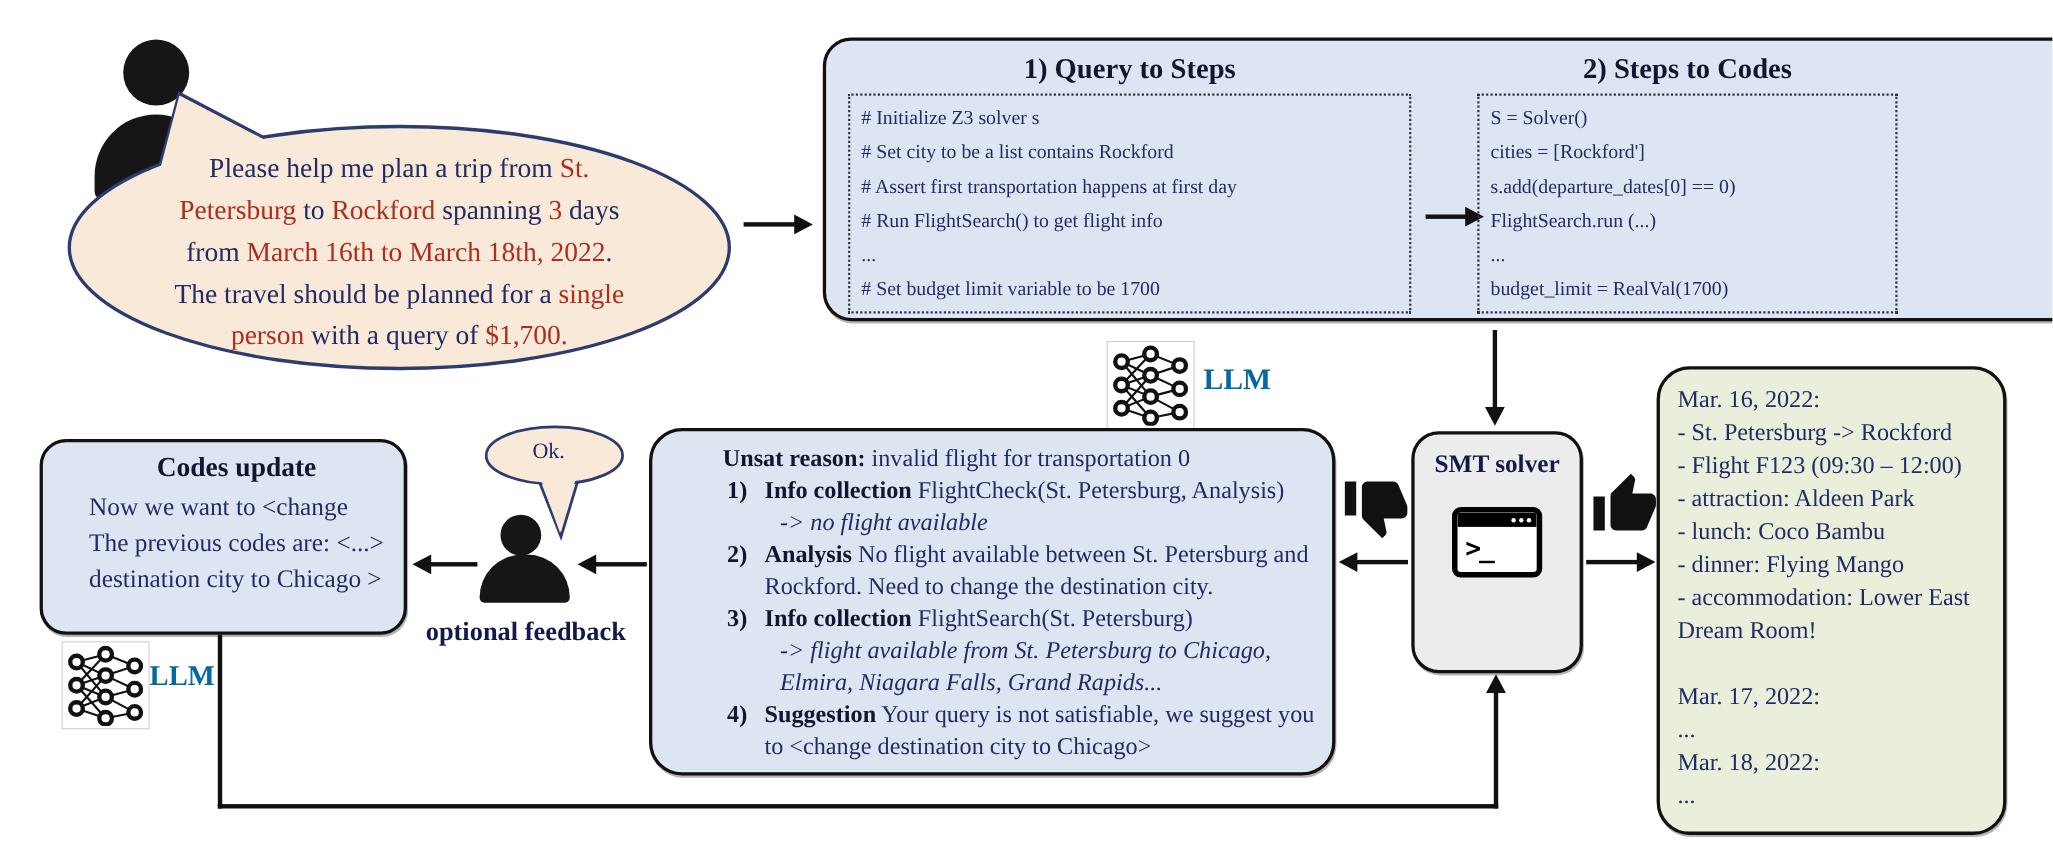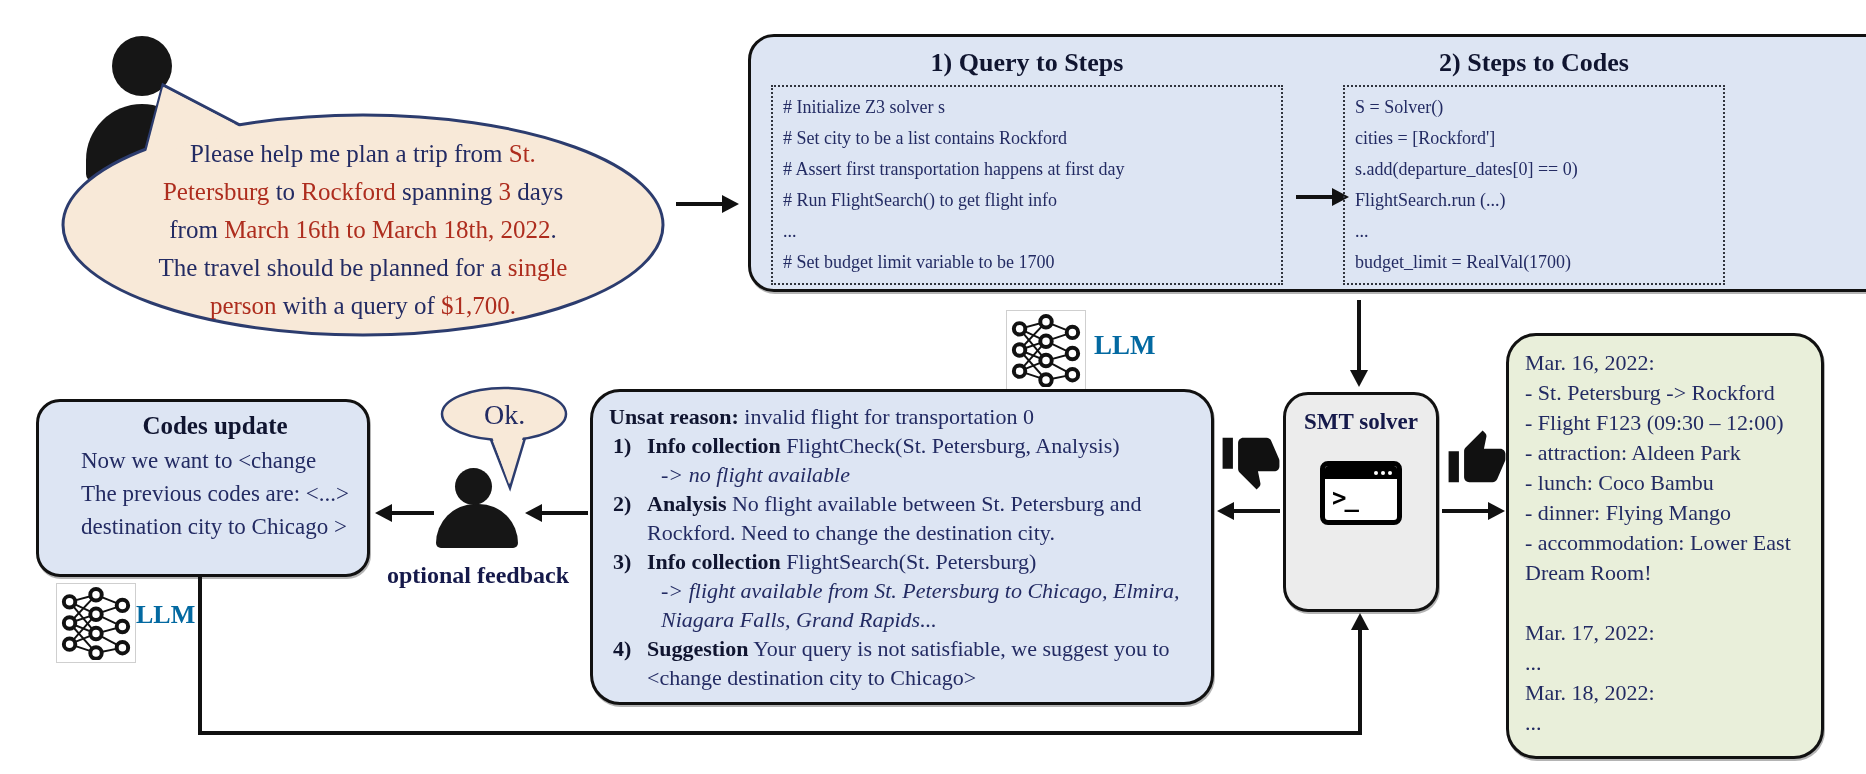--- a/index.html
+++ b/index.html
@@ -62,21 +62,21 @@
   .u-num { position:absolute; left:4px; font-weight:bold; color:#101530; }
   .u-italic { font-style:italic; padding-left:14px; }
   .u-italic:empty { display:none; }
 
   
   .codes-title { text-align:center; font-weight:bold; font-size:25px; color:#101530; margin-top:10px; }
   .codes-lines { padding:4px 18px 0 18px; }
   .codes-lines .line { font-size:23px; line-height:33px; }
 
   .fb-label { position:absolute; font-weight:bold; font-size:24px; color:#15194a; text-align:center; }
-  .ok-text { position:absolute; font-size:28px; color:#232b63; }
+  .ok-text { position:absolute; font-size:20px; color:#232b63; }
 
   
   .g-lines { padding:12px 14px 0 16px; }
   .g-lines .line { white-space:normal; font-size:22px; line-height:30px; }
 </style>
 </head>
 <body>
 
 <div id="stage">
 
@@ -179,21 +179,21 @@
       <path fill="#111" d="M1 21h4V9H1v12zM23 10c0-1.1-.9-2-2-2h-6.31l.95-4.57.03-.32c0-.41-.17-.79-.44-1.06L14.17 1 7.59 7.59C7.22 7.95 7 8.45 7 9v10c0 1.1.9 2 2 2h9c.83 0 1.54-.5 1.84-1.22l3.02-7.05c.09-.23.14-.47.14-.73v-2z"></path>
     </g>
   </svg>
   <svg class="abs" style="left:1446px; top:428px;" width="62" height="62" viewBox="0 0 24 24">
     <path fill="#111" d="M1 21h4V9H1v12zM23 10c0-1.1-.9-2-2-2h-6.31l.95-4.57.03-.32c0-.41-.17-.79-.44-1.06L14.17 1 7.59 7.59C7.22 7.95 7 8.45 7 9v10c0 1.1.9 2 2 2h9c.83 0 1.54-.5 1.84-1.22l3.02-7.05c.09-.23.14-.47.14-.73v-2z"></path>
   </svg>
 
   <div class="hline arr-l" style="left:1232px; top:509px; width:48px;"></div>
   <div class="hline arr-r" style="left:1442px; top:509px; width:48px;"></div>
 
-  <div class="panel" style="left:590px; top:389px; width:624px; height:316px; border-radius:30px;">
+  <div class="panel" style="left:590px; top:389px; width:624px; height:316px; border-radius:30px;padding-left:48px;">
     <div class="unsat-content">
       <div>
         <span class="u-bold">Unsat reason:</span><span> invalid flight for transportation 0</span>
       </div>
       <div class="u-item">
         <span class="u-num">1)</span>
         <span class="u-bold">Info collection</span><span> FlightCheck(St. Petersburg, Analysis)</span>
         <div class="u-italic">-&gt; no flight available</div>
       </div>
       <div class="u-item">

